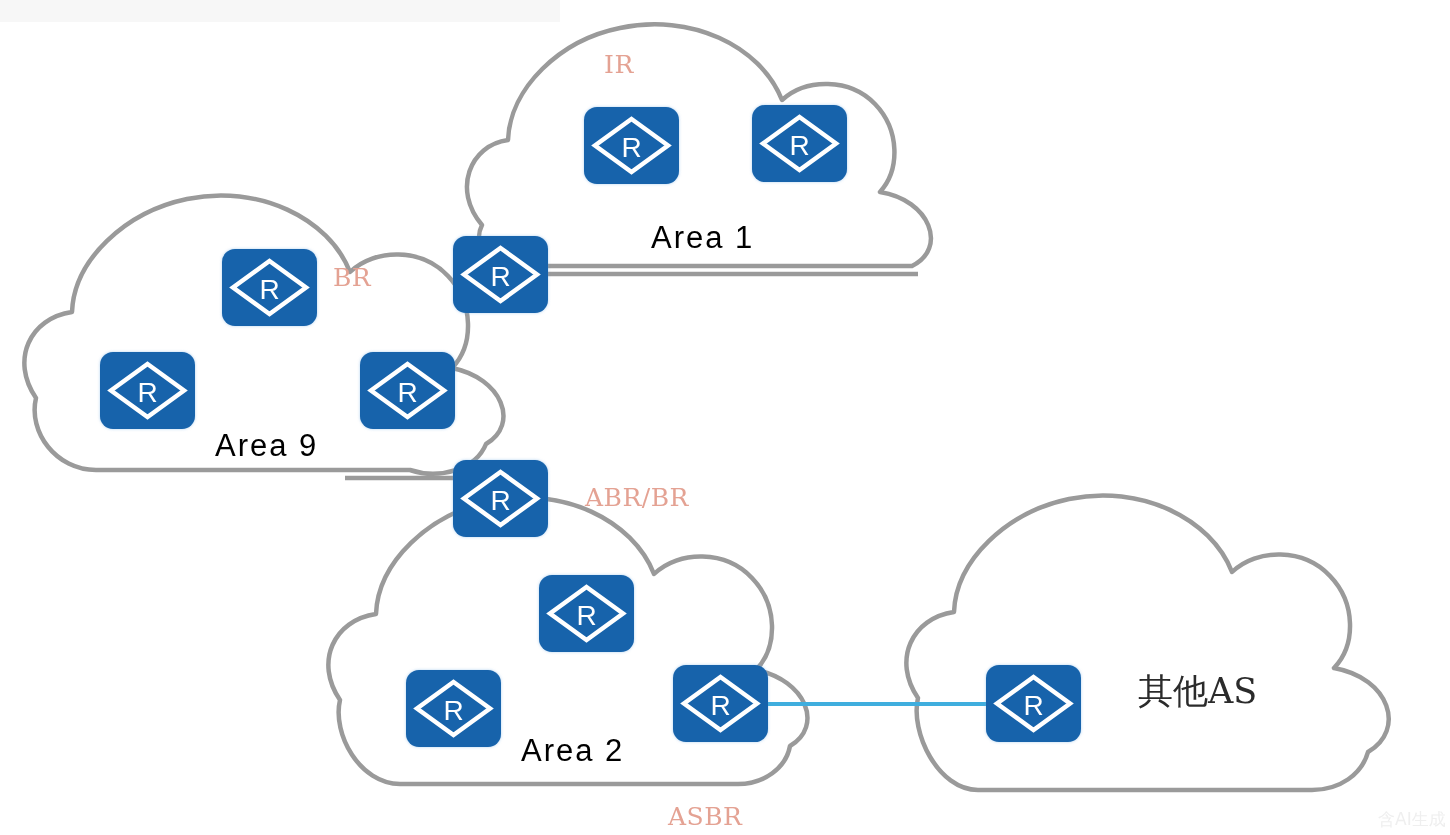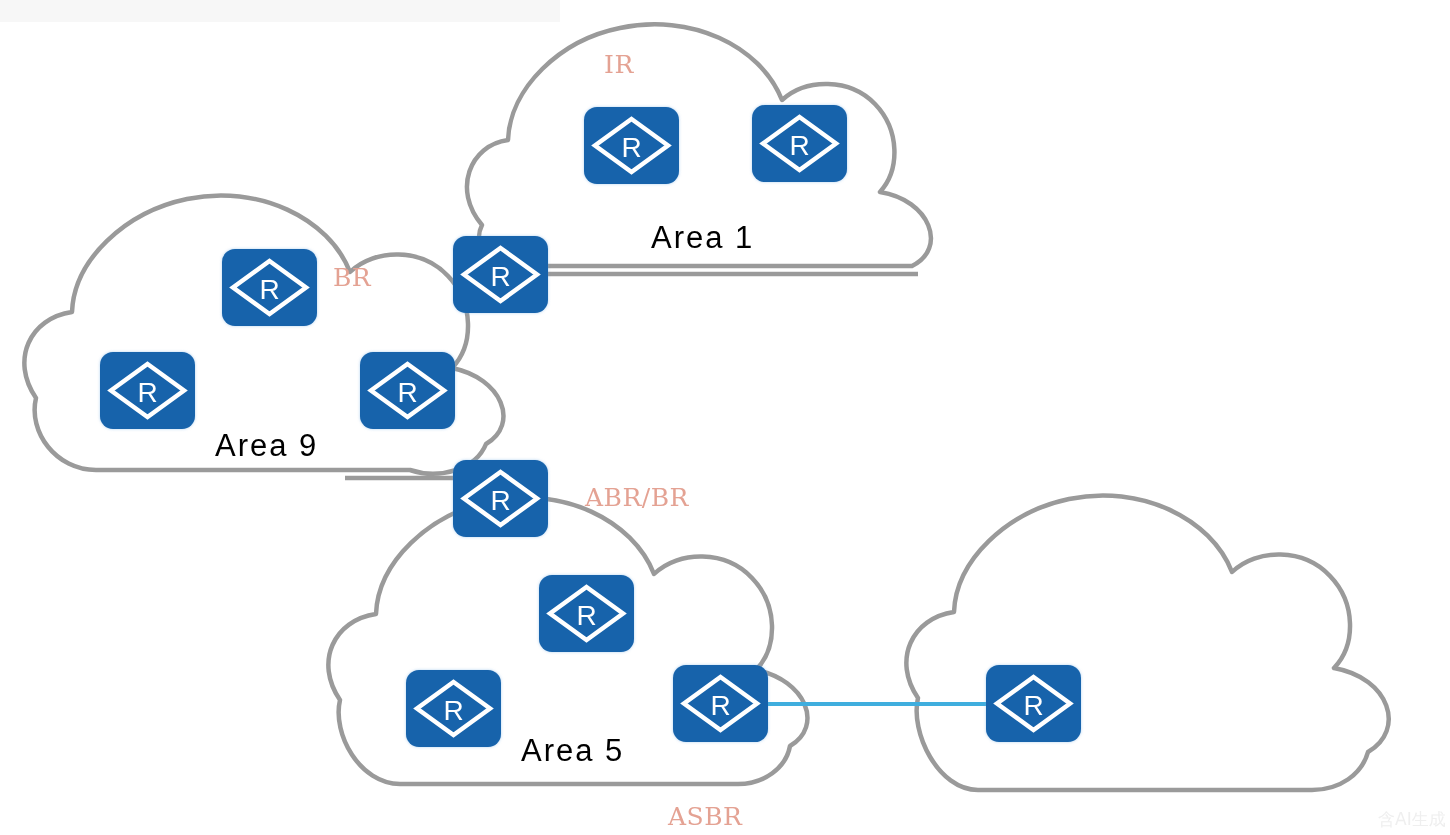--- a/index.html
+++ b/index.html
@@ -207,22 +207,23 @@
     <svg width="95" height="77" viewBox="0 0 95 77">
         <use href="#diamond-glyph"></use>
       <text x="47.5" y="50" text-anchor="middle" fill="#ffffff" font-family="'Liberation Sans', sans-serif" font-size="28">R</text>
       </svg>
   </div>
 
   <div class="area-label" style="left:651px; top:220px;">Area 1</div>
 
   <div class="area-label" style="left:215px; top:428px;">Area 9</div>
 
-  <div class="area-label" style="left:521px; top:733px;">Area 5</div>
-
+  <div class="area-label" style="left:521px; top:733px;">Area 2</div>
+
+  <div class="cjk-label" style="left:1138px; top:668px;">其他AS</div>
 
   <div class="role-label" style="left:604px; top:50px;">IR</div>
 
   <div class="role-label" style="left:333px; top:263px;">BR</div>
 
   <div class="role-label" style="left:585px; top:483px;">ABR/BR</div>
 
   <div class="role-label" style="left:668px; top:802px;">ASBR</div>
 
   <div class="watermark" style="left:1378px; top:808px;">含AI生成</div>

